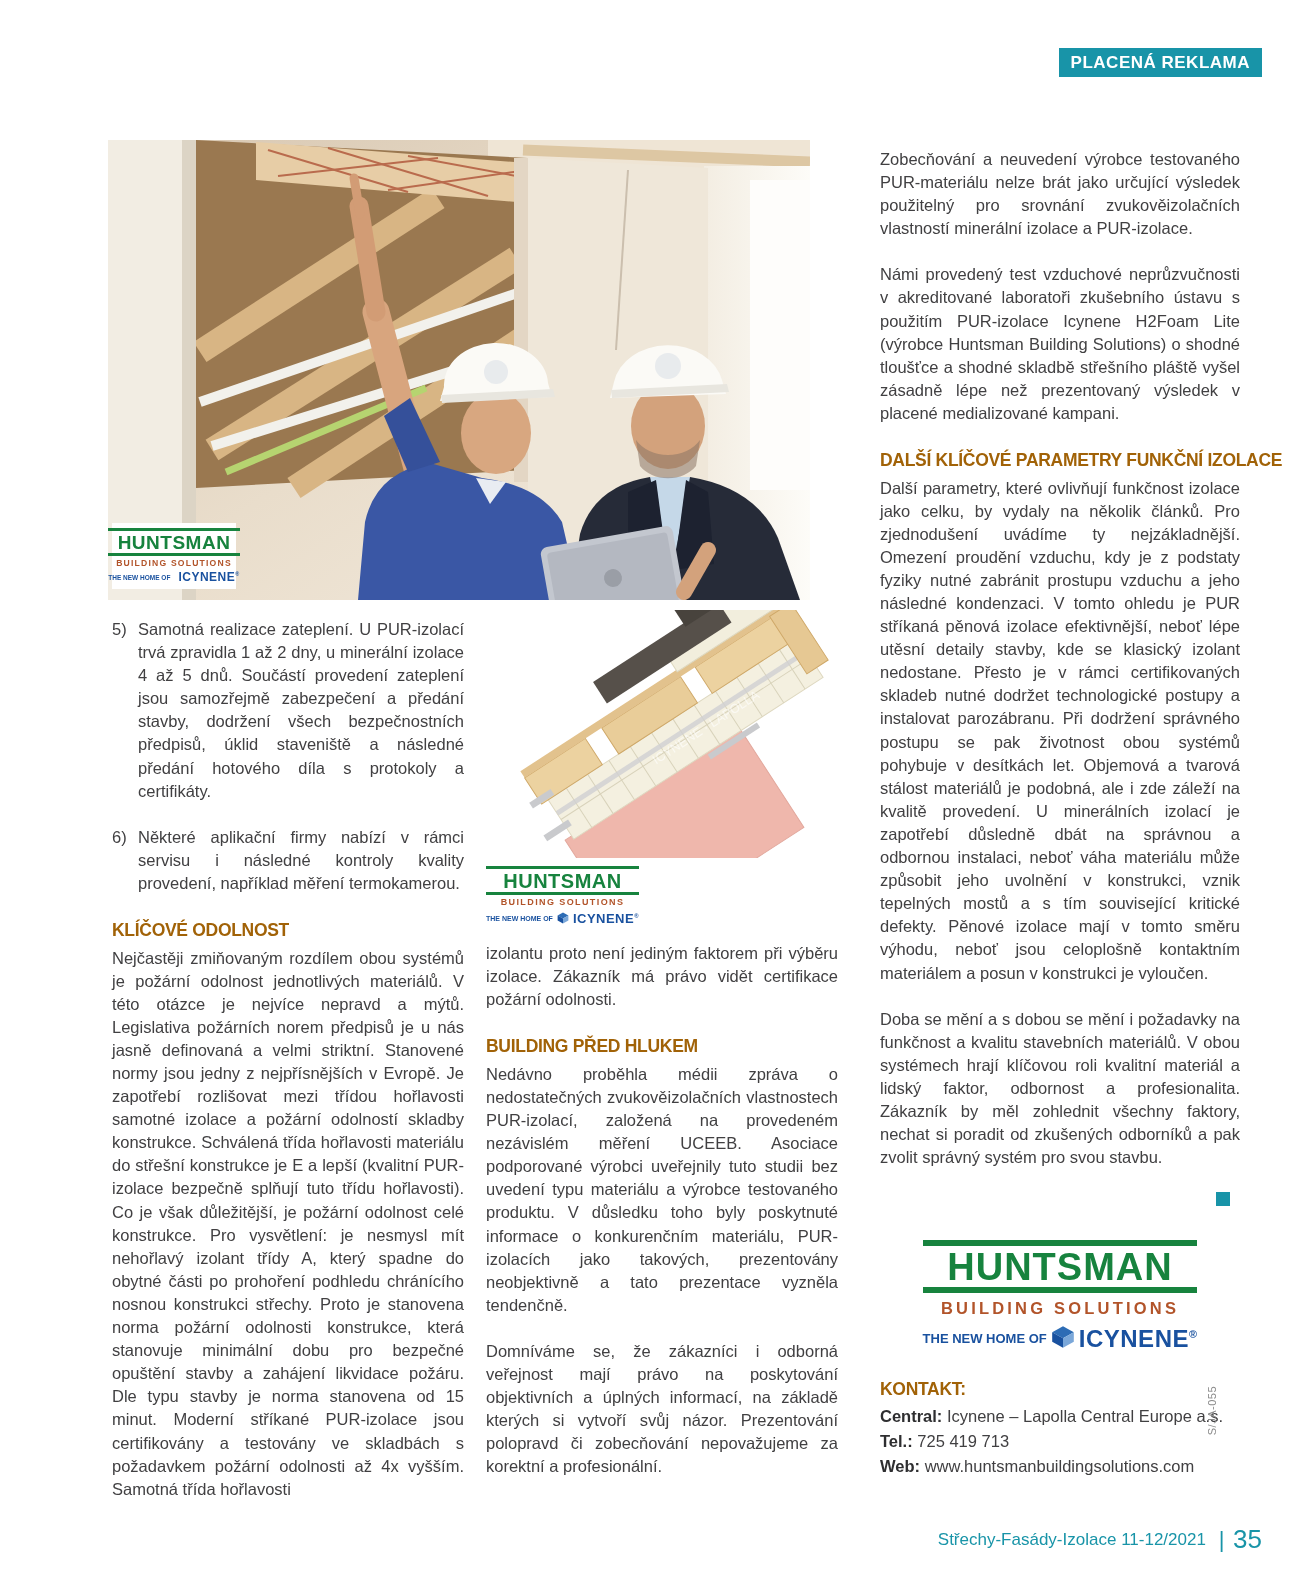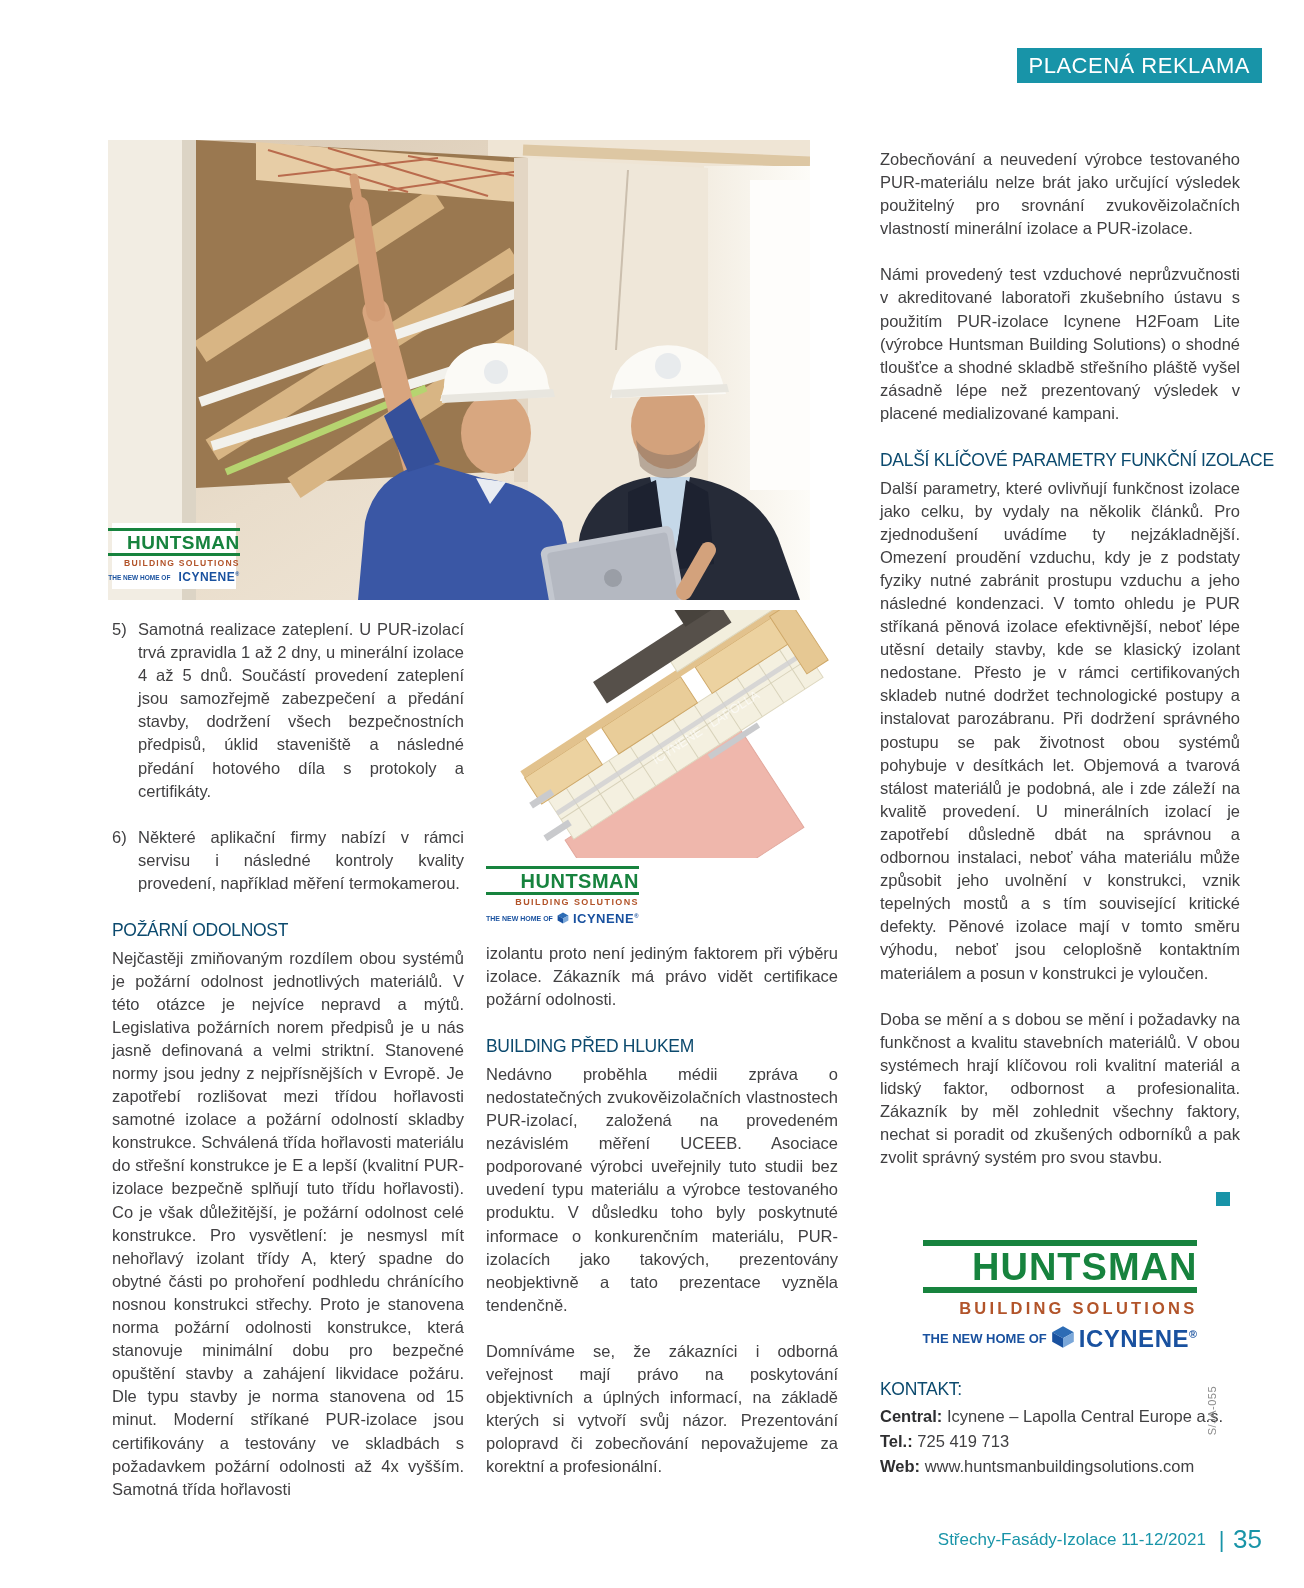--- a/index.html
+++ b/index.html
@@ -1,30 +1,30 @@
 <!DOCTYPE html>
 <html lang="cs"><head>
 <meta charset="utf-8">
 <style>
   html,body{margin:0;padding:0;background:#ffffff;}
   .page{position:relative;width:1304px;height:1588px;background:#ffffff;overflow:hidden;
         font-family:"Liberation Sans",sans-serif;color:#414042;}
 
   
   .ad-label{position:absolute;top:48px;right:42px;background:#1894a8;color:#ffffff;
-            font-size:22px;font-weight:normal;letter-spacing:.5px;padding:5px 12px 4px;}
+            font-size:17px;font-weight:bold;letter-spacing:.5px;padding:5px 12px 4px;}
 
   
   .photo{position:absolute;left:108px;top:140px;width:702px;height:460px;overflow:hidden;}
   .photo svg{display:block;width:100%;height:100%;}
   .photo-logo-box{position:absolute;left:4px;top:383px;width:124px;height:66px;background:#ffffff;
                   display:flex;align-items:center;justify-content:center;}
 
   
-  .hm-logo{display:inline-block;text-align:right;}
+  .hm-logo{display:inline-block;text-align:center;}
   .hm-name{color:#17833e;font-weight:bold;letter-spacing:.5px;line-height:1;
            border-top:4px solid #17833e;border-bottom:4px solid #17833e;padding:2px 0 1px;}
   .hm-bs{color:#b2542a;font-weight:bold;line-height:1.1;margin-top:3px;white-space:nowrap;}
   .hm-home{color:#19519f;font-weight:bold;display:flex;align-items:center;gap:4px;margin-top:2px;white-space:nowrap;}
   .hm-home .icy{font-style:normal;letter-spacing:.5px;}
   .hm-home sup{font-size:.45em;}
   .cube{display:inline-block;}
   .hm-sm .hm-name{font-size:19px;border-width:3px;}
   .hm-sm .hm-bs{font-size:8.6px;letter-spacing:1.2px;}
   .hm-sm .hm-home{font-size:6.5px;}
@@ -38,21 +38,21 @@
   .hm-lg .hm-home{font-size:13px;margin-top:5px;}
   .hm-lg .hm-home .icy{font-size:24px;}
 
   
   .col{position:absolute;font-size:16.5px;line-height:1.4;text-align:justify;hyphens:auto;}
   .col-left{left:112px;top:618px;width:352px;}
   .col-mid{left:486px;top:610px;width:352px;}
   .col-right{left:880px;top:148px;width:360px;}
   .para{margin:0 0 23px 0;}
   .para:last-child{margin-bottom:0;}
-  .h-teal{color:#0c4a6e;font-weight:normal;font-size:17.5px;letter-spacing:-.3px;
+  .h-teal{color:#a16207;font-weight:bold;font-size:17.5px;letter-spacing:-.3px;
           margin:0 0 4px 0;white-space:nowrap;}
   .list-item{display:flex;margin:0 0 23px 0;}
   .list-item .num{width:26px;flex:none;}
   .list-item .li-text{flex:1;text-align:justify;}
 
   .illu{width:352px;height:248px;}
   .illu svg{display:block;width:100%;height:100%;}
   .mid-logo{margin:8px 0 14px 0;}
 
   .end-square{display:block;width:14px;height:14px;background:#1894a8;margin:14px 10px 0 auto;}
@@ -185,21 +185,21 @@
 
   <div class="col col-left">
     <div class="list-item">
       <span class="num">5)</span>
       <div class="li-text">Samotná realizace zateplení. U PUR-izolací trvá zpravidla 1 až 2 dny, u minerální izolace 4 až 5 dnů. Součástí provedení zateplení jsou samozřejmě zabezpečení a předání stavby, dodržení všech bezpečnostních předpisů, úklid staveniště a následné předání hotového díla s protokoly a certifikáty.</div>
     </div>
     <div class="list-item">
       <span class="num">6)</span>
       <div class="li-text">Některé aplikační firmy nabízí v rámci servisu i následné kontroly kvality provedení, například měření termokamerou.</div>
     </div>
-    <h3 class="h-teal">POŽÁRNÍ ODOLNOST</h3>
+    <h3 class="h-teal">KLÍČOVÉ ODOLNOST</h3>
     <p class="para">Nejčastěji zmiňovaným rozdílem obou systémů je požární odolnost jednotlivých materiálů. V této otázce je nejvíce nepravd a mýtů. Legislativa požárních norem předpisů je u nás jasně definovaná a velmi striktní. Stanovené normy jsou jedny z nejpřísnějších v Evropě. Je zapotřebí rozlišovat mezi třídou hořlavosti samotné izolace a požární odolností skladby konstrukce. Schválená třída hořlavosti materiálu do střešní konstrukce je E a lepší (kvalitní PUR-izolace bezpečně splňují tuto třídu hořlavosti). Co je však důležitější, je požární odolnost celé konstrukce. Pro vysvětlení: je nesmysl mít nehořlavý izolant třídy A, který spadne do obytné části po prohoření podhledu chránícího nosnou konstrukci střechy. Proto je stanovena norma požární odolnosti konstrukce, která stanovuje minimální dobu pro bezpečné opuštění stavby a zahájení likvidace požáru. Dle typu stavby je norma stanovena od 15 minut. Moderní stříkané PUR-izolace jsou certifikovány a testovány ve skladbách s požadavkem požární odolnosti až 4x vyšším. Samotná třída hořlavosti</p>
   </div>
 
   <div class="col col-mid">
     <div class="illu">
       <svg viewBox="0 0 360 250">
         <g transform="translate(186,120) rotate(-33)">
           <rect x="-150" y="38" width="212" height="122" fill="#efb7ac" stroke="#e2a89d" stroke-width="1"></rect>
           <rect x="-142" y="-6" width="304" height="48" fill="#f4f0e0" stroke="#ded8c0" stroke-width="1"></rect>
           <g stroke="#d8d2ba" stroke-width="1">

